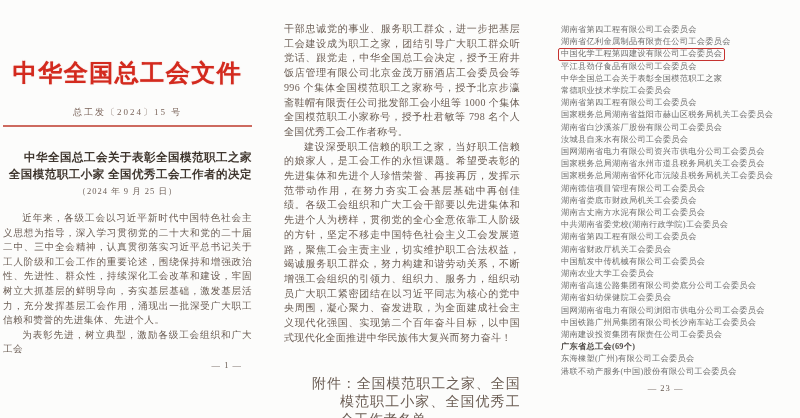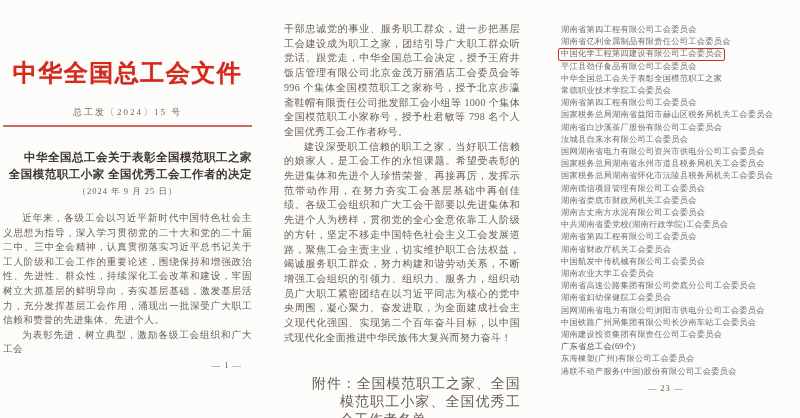--- a/index.html
+++ b/index.html
@@ -89,21 +89,21 @@
 
   
   .page3 { left: 548px; width: 252px; padding: 24px 0 0 13px; }
   .list-line {
     font-size: 8.2px;
     letter-spacing: 0.3px;
     line-height: 12.2px;
     color: #6f6f6f;
     white-space: nowrap;
   }
-  .list-line .bold { font-weight: normal; color: #4e4a46; }
+  .list-line .bold { font-weight: bold; color: #4e4a46; }
   .list-line .hl {
     display: inline-block;
     border: 1px solid #c53330;
     border-radius: 2px;
     padding: 0 2px;
     margin: -1px 12px -1px -3px;
     line-height: 10.2px;
   }
   .page3 .pagenum { margin-top: 5px; text-align: center; padding-right: 30px; }
 </style>

